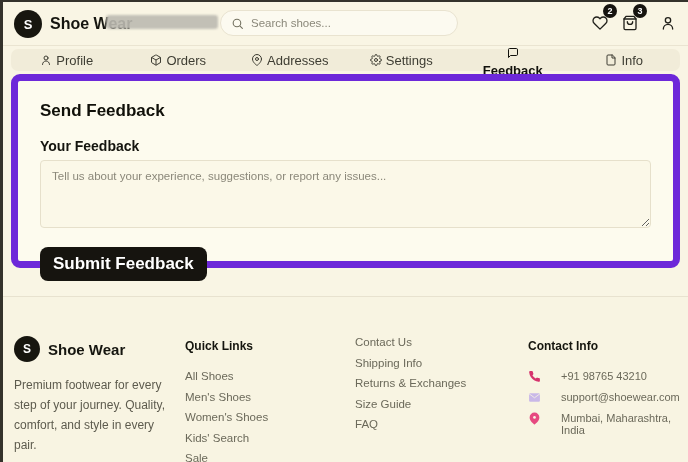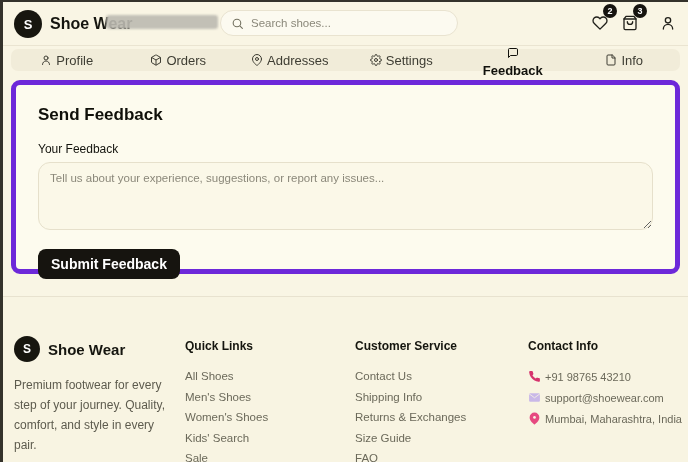--- a/index.html
+++ b/index.html
@@ -32,43 +32,43 @@
   
   .tabs { position:absolute; left:8px; right:8px; top:47px; height:22px;
           background:#f1ecd9; border-radius:7px; display:flex; }
   .tab { flex:1; display:flex; align-items:center; justify-content:center; gap:4px;
          font-size:13px; color:#3e3d33; cursor:pointer; border-radius:6px; }
   .tab-ic { width:12px; height:12px; flex:none; }
   .tab.active { background:#3b82f6; font-weight:700; color:#11110c;
                 box-shadow:0 1px 2px rgba(0,0,0,.10); margin:13px 0;flex-direction:column; }
 
   
-  .card { position:absolute; left:8px; right:8px; top:78px; height:194px;
-          background:#fdfbee; border:5px solid #6d28d9; border-radius:9px; padding:20px 22px; }
+  .card { position:absolute; left:8px; right:8px; top:72px; height:194px;
+          background:#fdfbee; border:7px solid #6d28d9; border-radius:9px; padding:20px 22px; }
   .card h2 { font-size:17px; font-weight:700; color:#101009; }
-  .flabel { display:block; margin-top:17px; font-size:12px; font-weight:400; color:#14140e; }
+  .flabel { display:block; margin-top:17px; font-size:14px; font-weight:700; color:#14140e; }
   .card textarea { margin-top:6px; width:100%; height:68px; background:#fbf8e8;
-          border:1px solid #e6e0cb; border-radius:12px; padding:9px 11px; font-size:11.5px;
+          border:1px solid #e6e0cb; border-radius:4px; padding:9px 11px; font-size:11.5px;
           font-family:inherit; color:#333; resize:both; outline:none; }
   .card textarea::placeholder { color:#8b887a; }
   .submit { margin-top:15px; background:#16140f; color:#fff; border:none; border-radius:8px;
-            padding:7px 13px; font-size:14px; font-weight:600; font-family:inherit; cursor:pointer; }
+            padding:7px 13px; font-size:17px; font-weight:600; font-family:inherit; cursor:pointer; }
 
   
   .footer { position:absolute; left:0; right:0; top:294px; bottom:0;
             border-top:1px solid #e8e2cf; background:#f8f4e2; padding:39px 0 0 11px;
             display:grid; grid-template-columns:171px 170px 173px 1fr; overflow:hidden; }
   .fbrand-row { display:flex; align-items:center; gap:8px; }
   .logo2 { width:26px; height:26px; border-radius:50%; background:#17160f; color:#fff;
            display:flex; align-items:center; justify-content:center; font-weight:700; font-size:12px; }
   .fbrand-name { font-size:15px; font-weight:700; color:#15150f; }
   .fdesc { margin-top:13px; font-size:12px; line-height:20px; color:#5d5b4e; width:154px; }
   .fhead { font-size:12px; font-weight:700; color:#15150e; margin:3px 0 17px; }
   .flink { font-size:11.5px; color:#6b695a; margin-bottom:8.5px; cursor:pointer; }
-  .crow { display:flex; align-items:center; gap:4px; margin-bottom:8px;
+  .crow { display:flex; gap:20px; margin-bottom:8px;
           font-size:11px; color:#6b695a; }
   .cicon { width:13px; height:13px; flex:none; }
 </style>
 </head>
 <body>
 
 <div class="page">
 
   <header class="header">
     <div class="logo">
@@ -190,21 +190,20 @@
       <div id="quick-links">
           <div class="flink">All Shoes</div>
           <div class="flink">Men's Shoes</div>
           <div class="flink">Women's Shoes</div>
           <div class="flink">Kids' Search</div>
           <div class="flink">Sale</div>
         </div>
     </div>
 
     <div>
-      <div class="fhead">Customer Service</div>
       <div id="customer-service">
           <div class="flink">Contact Us</div>
           <div class="flink">Shipping Info</div>
           <div class="flink">Returns &amp; Exchanges</div>
           <div class="flink">Size Guide</div>
           <div class="flink">FAQ</div>
         </div>
     </div>
 
     <div>

